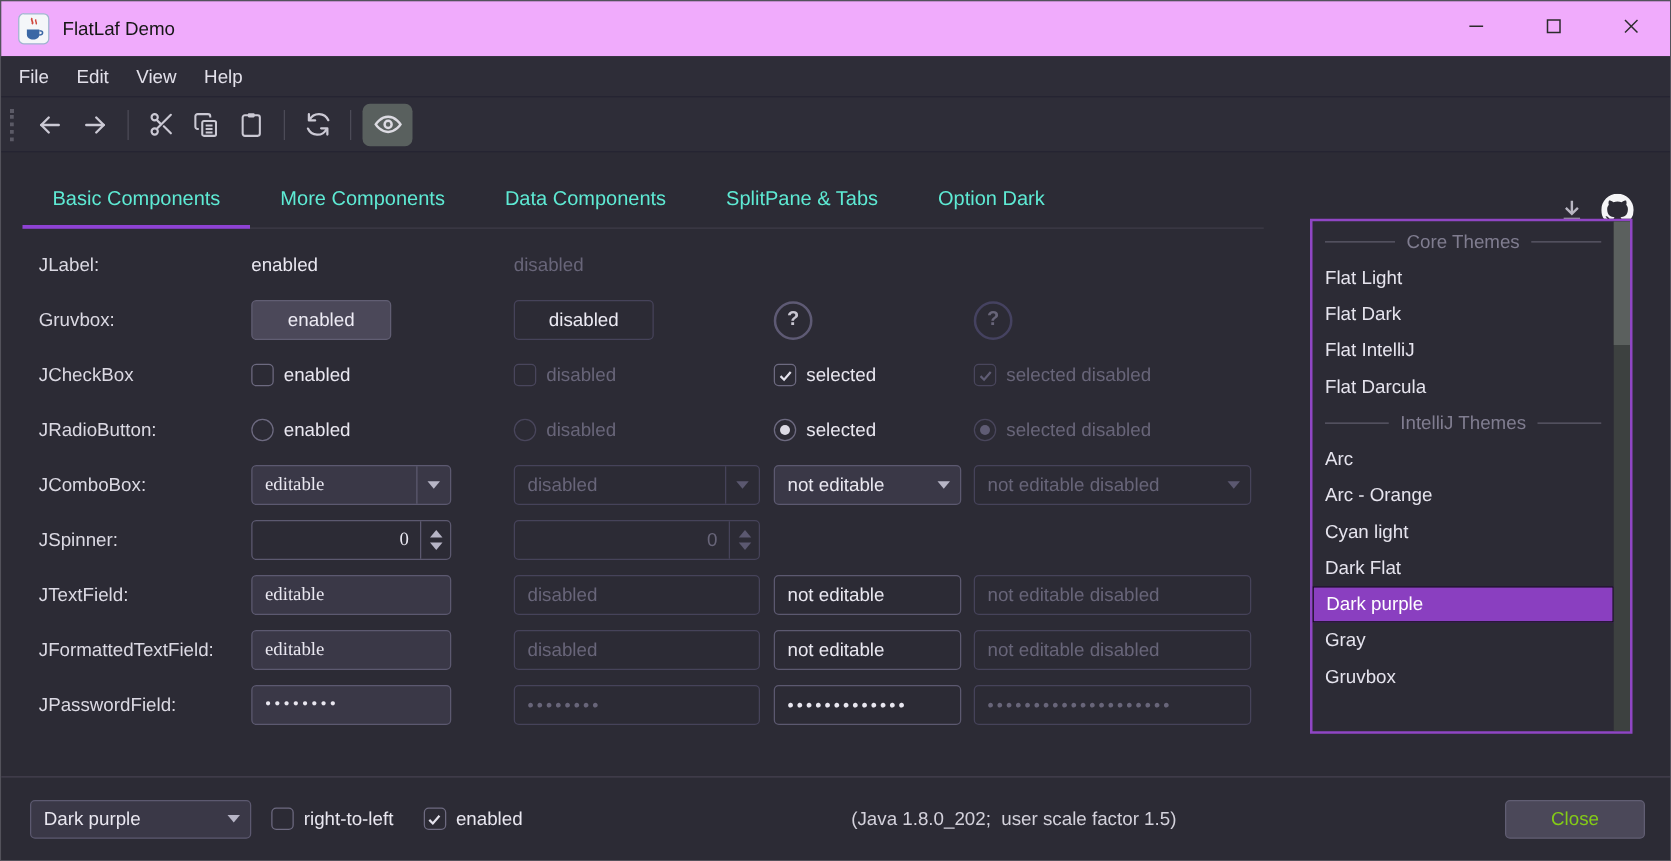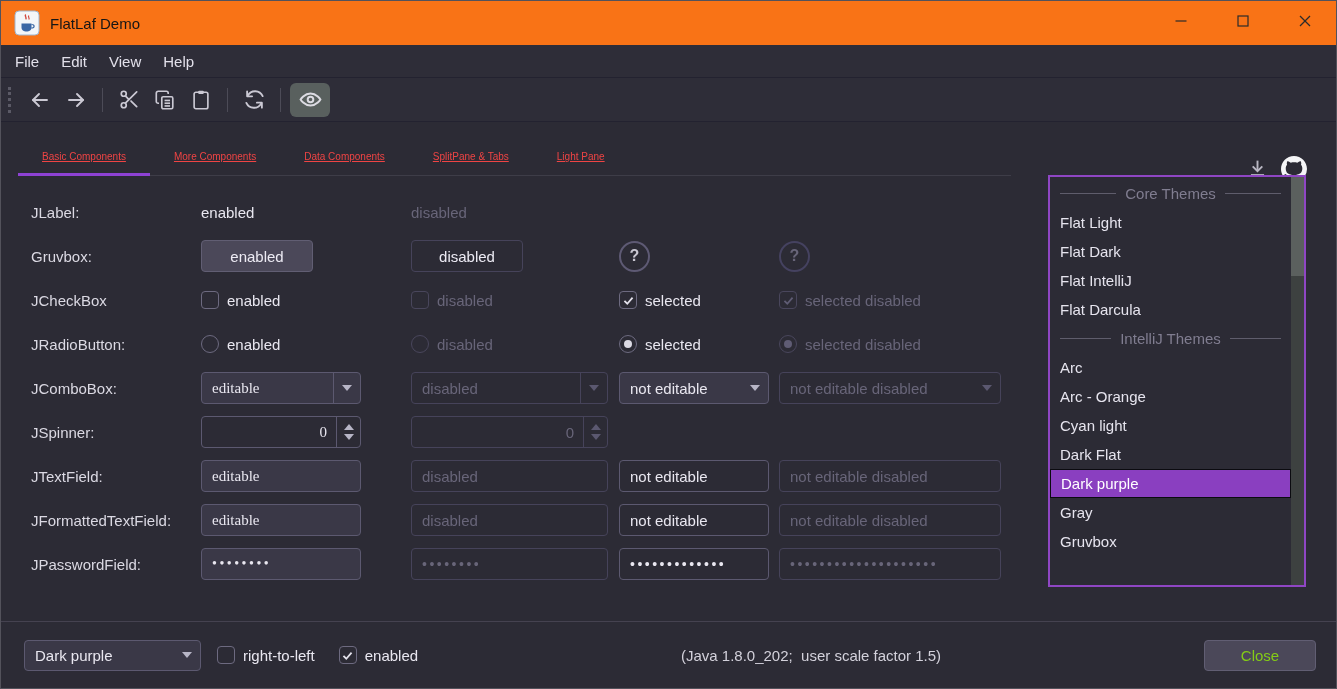--- a/index.html
+++ b/index.html
@@ -9,21 +9,21 @@
     --text:#e9e7f0; --dim:#686579;
     --btn:#4b4859; --btn-border:#615e73;
     --accent:#8e42d4; --sel:#8a3fc0;
   }
   body{ width:1337px; height:689px; overflow:hidden; background:var(--bg);
         font-family:"Liberation Sans", sans-serif; }
   .window{ width:1337px; height:689px; border:1px solid #53525b; display:flex;
            flex-direction:column; background:var(--bg); }
 
   
-  .titlebar{ flex:0 0 44px; background:#f97316; display:flex; align-items:center; padding-left:13px; }
+  .titlebar{ flex:0 0 44px; background:#f0abfc; display:flex; align-items:center; padding-left:13px; }
   .app-icon{ width:26px; height:26px; display:grid; place-items:center; }
   .title-text{ margin-left:10px; font-size:15px; color:#161616; }
   .win-controls{ margin-left:auto; display:flex; height:100%; }
   .win-btn{ width:62px; display:grid; place-items:center; }
 
   
   .menubar{ flex:0 0 33px; background:var(--bg2); display:flex; align-items:center;
             padding-left:3px; border-bottom:1px solid #232230; }
   .menu-item{ padding:5px 11px; font-size:15px; color:#e2e0ea; }
 
@@ -35,21 +35,21 @@
   .tool-btn.active{ background:#59605e; width:40px; height:34px; }
   .tb-ic{ display:grid; place-items:center; }
   .tb-ic svg{ display:block; }
   .tb-sep{ width:1px; height:24px; background:#4c4b57; margin:0 7px; }
 
   
   .main{ flex:1; position:relative; background:var(--bg); }
 
   .tabbar{ position:absolute; left:17px; top:17px; width:993px; display:flex;
            border-bottom:1px solid #3e3d48; }
-  .tab{ padding:12px 24px 13px; font-size:10px; color:#ef4444; position:relative; white-space:nowrap;text-decoration:underline; }
+  .tab{ padding:12px 24px 13px; font-size:16px; color:#5eead4; position:relative; white-space:nowrap; }
   .tab.selected::after{ content:""; position:absolute; left:0; right:0; bottom:-1px;
                         height:3px; background:var(--accent); }
 
   .rows{ position:absolute; left:30px; top:68px; display:grid;
          grid-template-columns:170px 210px 208px 160px 232px;
          grid-auto-rows:44px; align-items:center; }
   .row-label{ font-size:15px; color:#dbd9e3; }
   .cell-text{ font-size:15px; color:var(--text); }
   .dim, .dim .combo-text, .dim .spin-val, .dim .check-label, .dim span{ color:var(--dim); }
 
@@ -245,21 +245,21 @@
         </span>
       </div>
     </div>
 
   <div class="main">
     <div class="tabbar" id="tabbar">
         <div class="tab selected">Basic Components</div>
         <div class="tab">More Components</div>
         <div class="tab">Data Components</div>
         <div class="tab">SplitPane &amp; Tabs</div>
-        <div class="tab">Light Pane</div>
+        <div class="tab">Option Dark</div>
       </div>
     <div class="rows" id="rows">
         <div class="row-label" style="grid-area: 1 / 1;">JLabel:</div>
         <div class="cell-text" style="grid-area: 1 / 2;">enabled</div>
         <div class="cell-text dim" style="grid-area: 1 / 3;">disabled</div>
         <div class="row-label" style="grid-area: 2 / 1;">Gruvbox:</div>
         <div class="btn" style="grid-area: 2 / 2;">enabled</div>
         <div class="btn dim" style="grid-area: 2 / 3;">disabled</div>
         <div class="help-btn" style="grid-area: 2 / 4;">
           <span>?</span>

